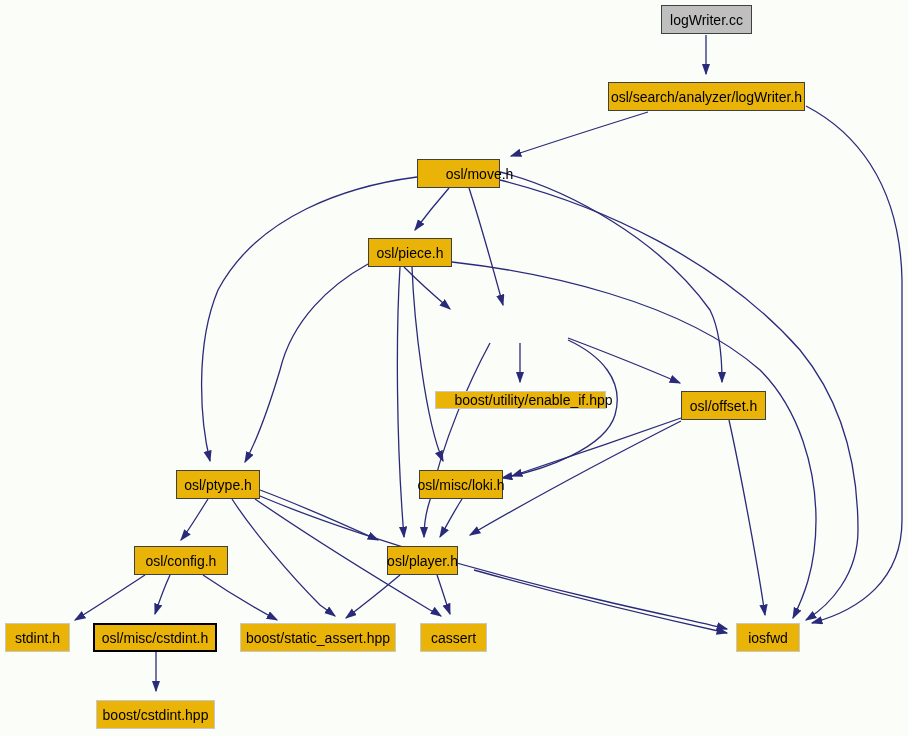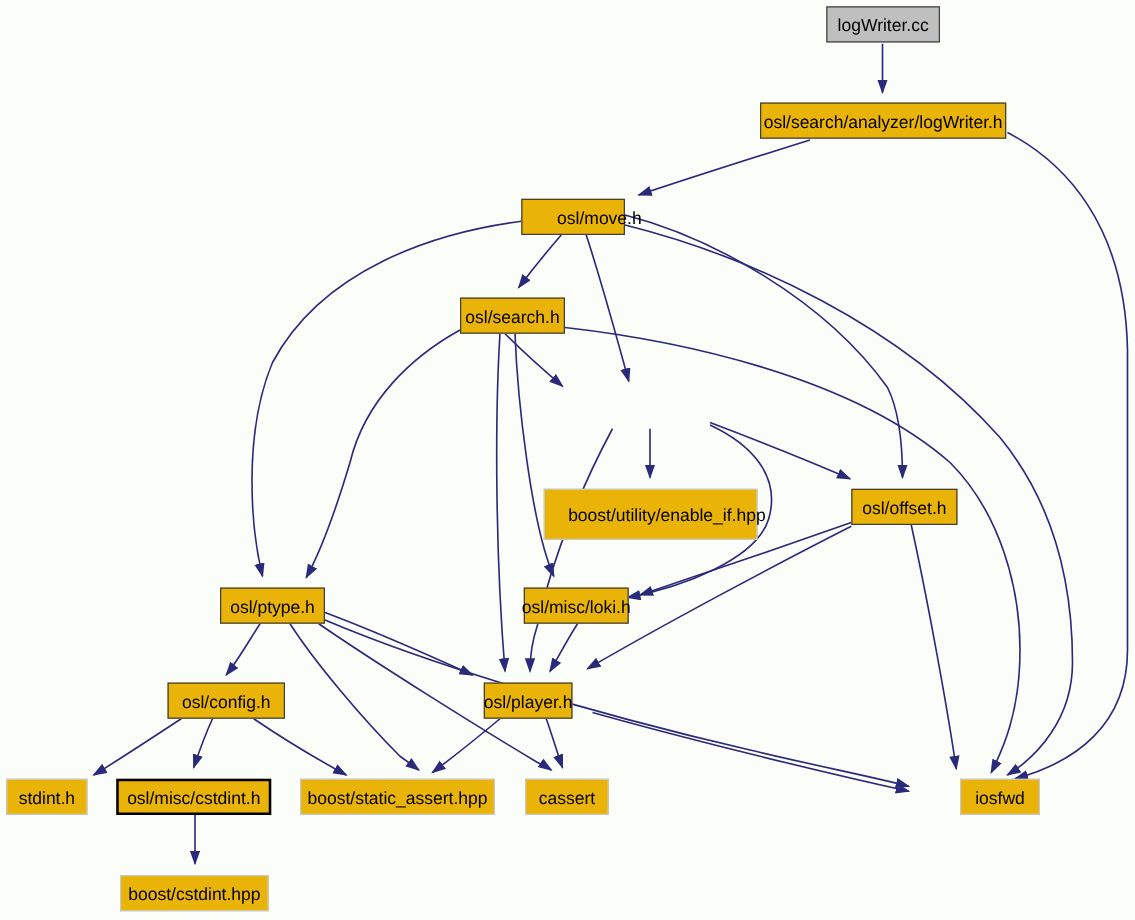--- a/index.html
+++ b/index.html
@@ -146,25 +146,25 @@
 
   <div class="node solid" style="left:608px;top:82px;width:197px;height:29px;">
     <span class="node-label">osl/search/analyzer/logWriter.h</span>
   </div>
 
   <div class="node solid" style="left:417px;top:159px;width:83px;height:29px;padding-left:42px;">
     <span class="node-label">osl/move.h</span>
   </div>
 
   <div class="node solid" style="left:368px;top:238px;width:84px;height:29px;">
-    <span class="node-label">osl/search.h</span>
-  </div>
-
-
-  <div class="node plain" style="left:435px;top:391px;width:171px;height:41px;padding-left:26px;">
+    <span class="node-label">osl/piece.h</span>
+  </div>
+
+
+  <div class="node plain" style="left:435px;top:391px;width:171px;height:18px;padding-left:26px;">
     <span class="node-label">boost/utility/enable_if.hpp</span>
   </div>
 
   <div class="node solid" style="left:681px;top:391px;width:85px;height:29px;">
     <span class="node-label">osl/offset.h</span>
   </div>
 
   <div class="node solid" style="left:176px;top:470px;width:84px;height:29px;">
     <span class="node-label">osl/ptype.h</span>
   </div>
@@ -190,21 +190,21 @@
   </div>
 
   <div class="node plain" style="left:240px;top:623px;width:156px;height:29px;">
     <span class="node-label">boost/static_assert.hpp</span>
   </div>
 
   <div class="node plain" style="left:420px;top:623px;width:67px;height:29px;">
     <span class="node-label">cassert</span>
   </div>
 
-  <div class="node plain" style="left:736px;top:623px;width:64px;height:29px;margin-left:32px;">
+  <div class="node plain" style="left:736px;top:623px;width:64px;height:29px;">
     <span class="node-label">iosfwd</span>
   </div>
 
   <div class="node plain" style="left:96px;top:700px;width:119px;height:29px;">
     <span class="node-label">boost/cstdint.hpp</span>
   </div>
 
 </div>
 
 </body></html>

